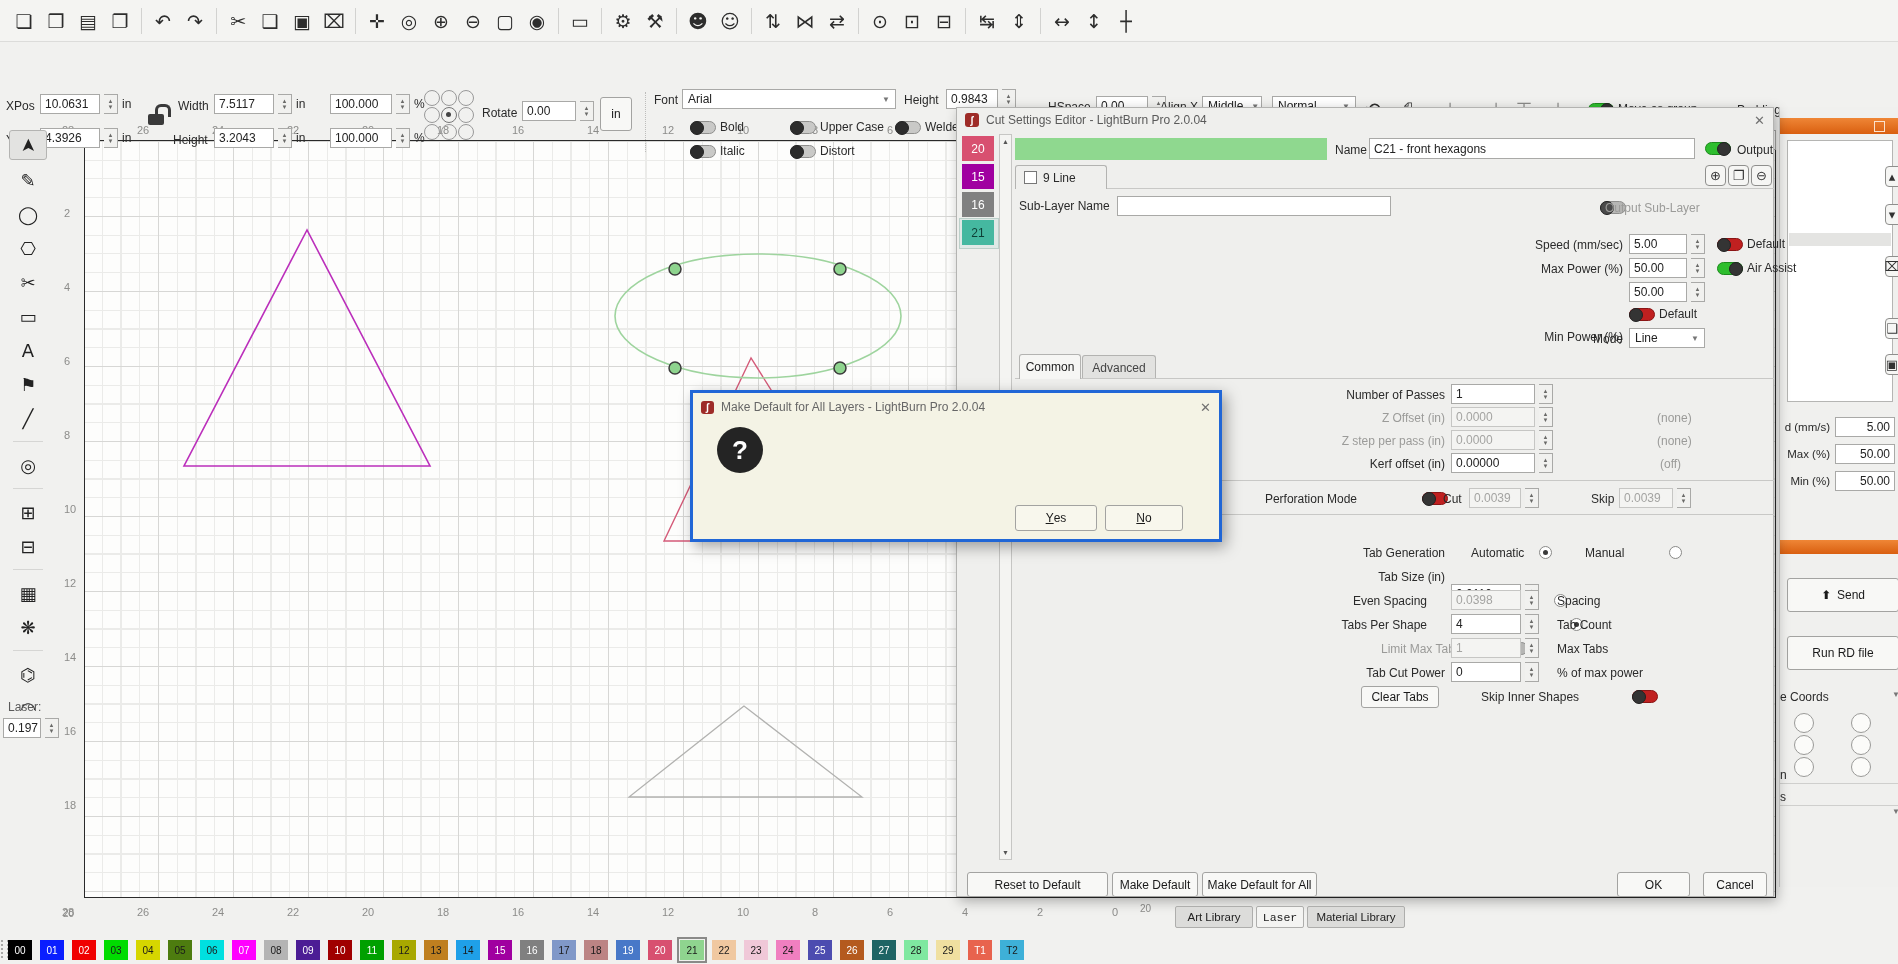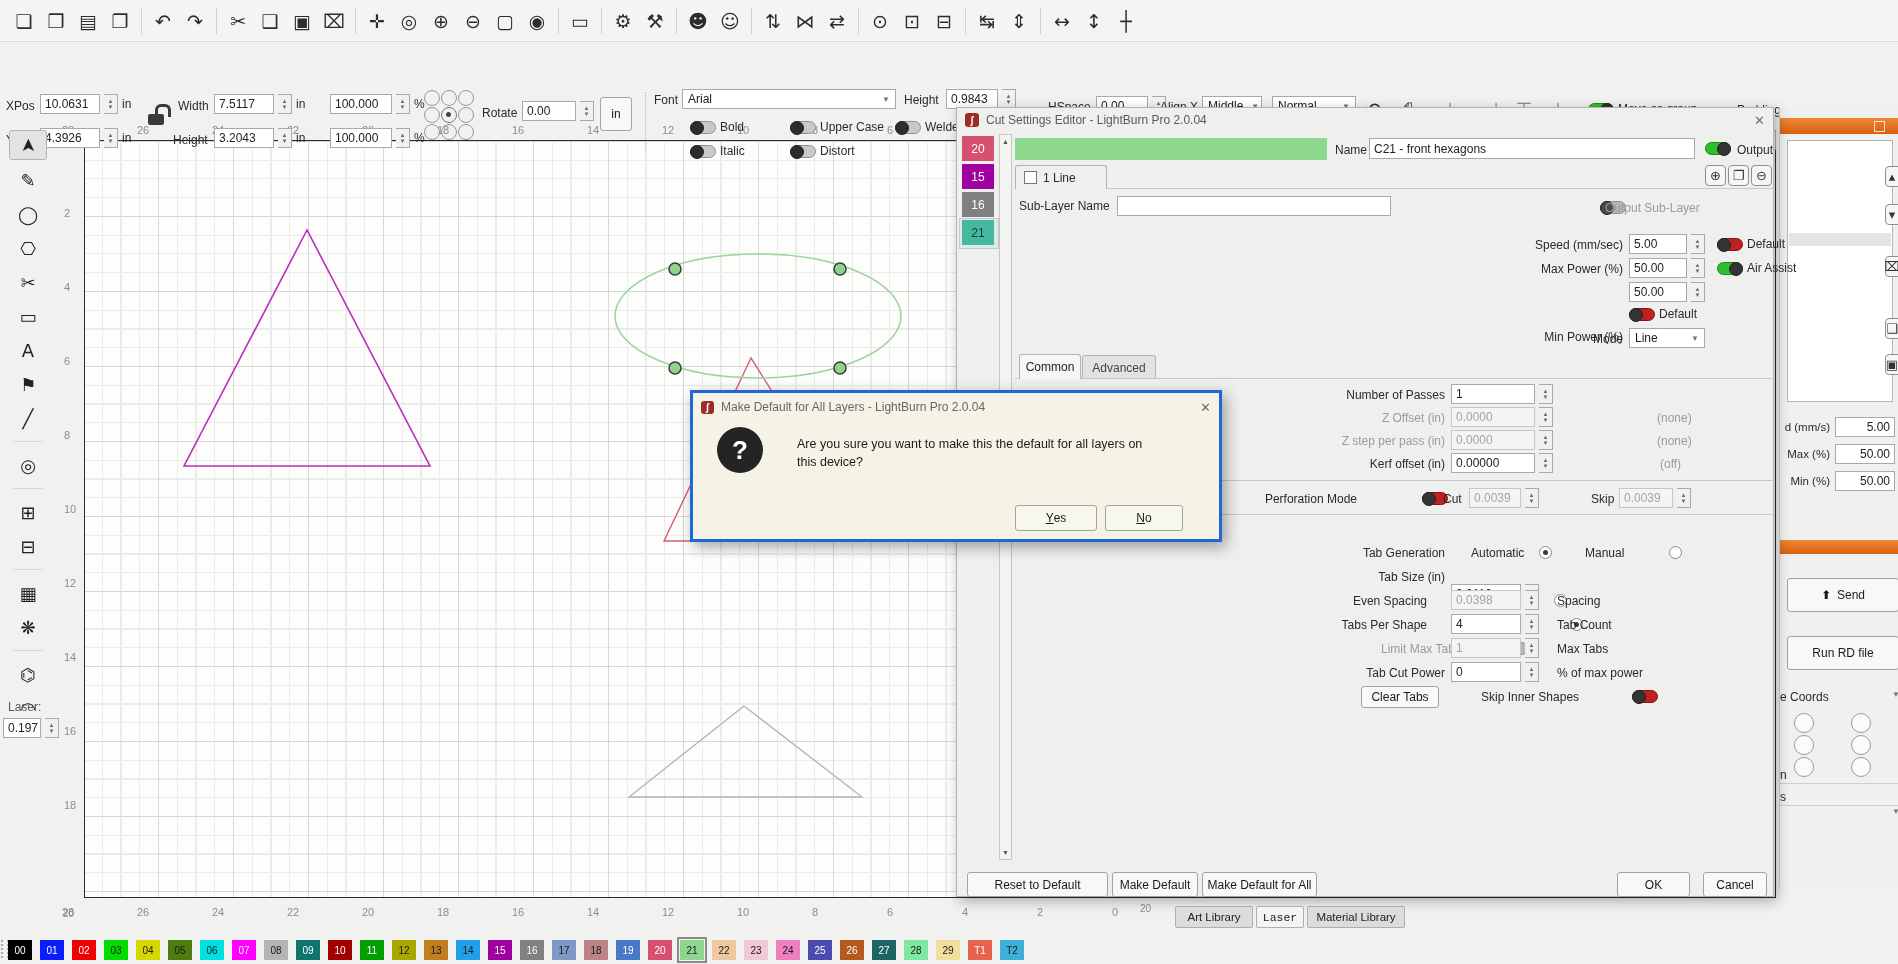--- a/index.html
+++ b/index.html
@@ -523,21 +523,21 @@
     <div class="fld abs" style="left:412px;top:30px;width:326px;height:21px;">C21 - front hexagons</div>
     <span class="tg on abs" style="left:748px;top:34px;"></span>
     <span class="lbl abs" style="left:780px;top:35px;">Output</span>
 
     <div class="minibtn abs" style="left:748px;top:57px;">⊕</div>
     <div class="minibtn abs" style="left:771px;top:57px;">❐</div>
     <div class="minibtn abs" style="left:794px;top:57px;">⊖</div>
 
     <div class="abs" style="left:58px;top:57px;width:92px;height:24px;border:1px solid #b3b3b1;border-bottom:none;border-radius:3px 3px 0 0;background:#efefed;display:flex;align-items:center;gap:6px;padding-left:8px;box-sizing:border-box;z-index:2;">
       <span class="chk"></span>
-      <span class="lbl">1 Line</span>
+      <span class="lbl">9 Line</span>
     </div>
     <div class="hline" style="left:58px;top:80px;width:759px;"></div>
 
     <span class="lbl abs" style="left:62px;top:91px;">Sub-Layer Name</span>
     <div class="fld abs" style="left:160px;top:88px;width:274px;"></div>
     <span class="tg dim abs" style="left:614px;top:93px;"></span>
     <span class="glbl abs" style="left:648px;top:93px;">Output Sub-Layer</span>
 
     <div class="rlabel abs" style="left:450px;top:130px;width:216px;">Speed (mm/sec)</div>
     <div class="r" style="left:672px;top:126px;">
@@ -718,41 +718,40 @@
     <div class="btn abs" style="left:746px;top:764px;width:64px;height:25px;">Cancel</div>
   </div>
 
   <div class="abs" id="confirm">
     <div class="titlebar" style="height:28px;">
       <span class="lbico" style="width:13px;height:13px;">ʃ</span>
       <span style="color:#666;">Make Default for All Layers - LightBurn Pro 2.0.04</span>
       <span class="closex">✕</span>
     </div>
     <div class="qcircle">?</div>
-    <div class="abs" style="left:104px;top:42px;width:368px;font-size:12.5px;line-height:18px;color:#1a1a1a;">Are you sure you want to make this the default for all layers on this device?</div>
     <div class="btn ak abs" style="left:322px;top:112px;width:82px;height:26px;"><u>Y</u>es</div>
     <div class="btn ak abs" style="left:412px;top:112px;width:78px;height:26px;"><u>N</u>o</div>
   </div>
 
   <div class="dtab" style="left:1175px;width:78px;">Art Library</div>
   <div class="dtab active" style="left:1256px;width:48px;font-family:Liberation Mono, monospace;">Laser</div>
   <div class="dtab" style="left:1307px;width:98px;">Material Library</div>
 
   <div class="abs" style="left:1px;top:940px;width:4px;height:18px;border-left:2px dotted #a9a9a7;border-right:2px dotted #a9a9a7;"></div>
   <div class="abs" id="palette">
       <div class="chip" style="background: rgb(0, 0, 0); color: rgb(255, 255, 255);">00</div>
       <div class="chip" style="background: rgb(10, 30, 255); color: rgb(255, 255, 255);">01</div>
       <div class="chip" style="background: rgb(240, 0, 0); color: rgb(255, 255, 255);">02</div>
       <div class="chip" style="background: rgb(0, 220, 0); color: rgb(26, 26, 26);">03</div>
       <div class="chip" style="background: rgb(214, 214, 0); color: rgb(26, 26, 26);">04</div>
       <div class="chip" style="background: #4d7c0f; color: rgb(26, 26, 26);">05</div>
       <div class="chip" style="background: rgb(0, 224, 224); color: rgb(26, 26, 26);">06</div>
       <div class="chip" style="background: rgb(255, 0, 255); color: rgb(255, 255, 255);">07</div>
       <div class="chip" style="background: rgb(180, 180, 180); color: rgb(26, 26, 26);">08</div>
-      <div class="chip" style="background: #0f766e; color: rgb(255, 255, 255);">09</div>
+      <div class="chip" style="background: #4c1d95; color: rgb(255, 255, 255);">09</div>
       <div class="chip" style="background: rgb(160, 0, 0); color: rgb(255, 255, 255);">10</div>
       <div class="chip" style="background: rgb(0, 160, 0); color: rgb(255, 255, 255);">11</div>
       <div class="chip" style="background: rgb(168, 168, 0); color: rgb(26, 26, 26);">12</div>
       <div class="chip" style="background: rgb(191, 127, 31); color: rgb(26, 26, 26);">13</div>
       <div class="chip" style="background: rgb(31, 160, 232); color: rgb(26, 26, 26);">14</div>
       <div class="chip" style="background: rgb(160, 0, 160); color: rgb(255, 255, 255);">15</div>
       <div class="chip" style="background: rgb(128, 128, 128); color: rgb(255, 255, 255);">16</div>
       <div class="chip" style="background: rgb(128, 152, 200); color: rgb(26, 26, 26);">17</div>
       <div class="chip" style="background: rgb(188, 132, 132); color: rgb(26, 26, 26);">18</div>
       <div class="chip" style="background: rgb(72, 120, 200); color: rgb(255, 255, 255);">19</div>

